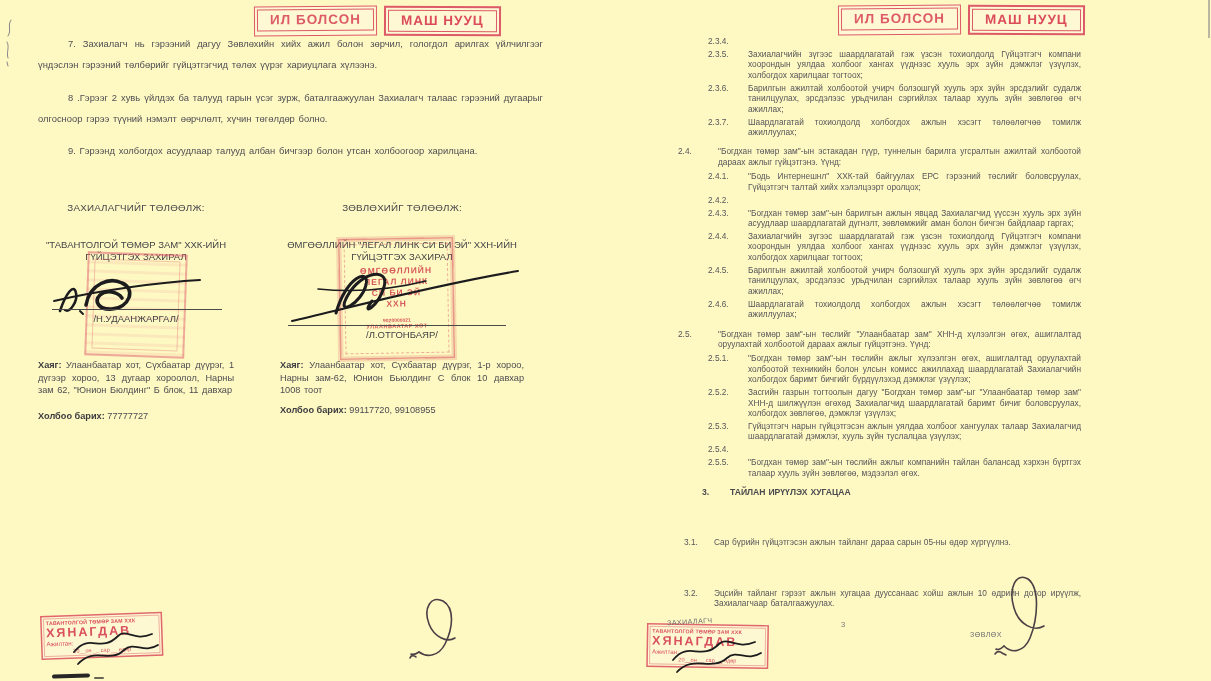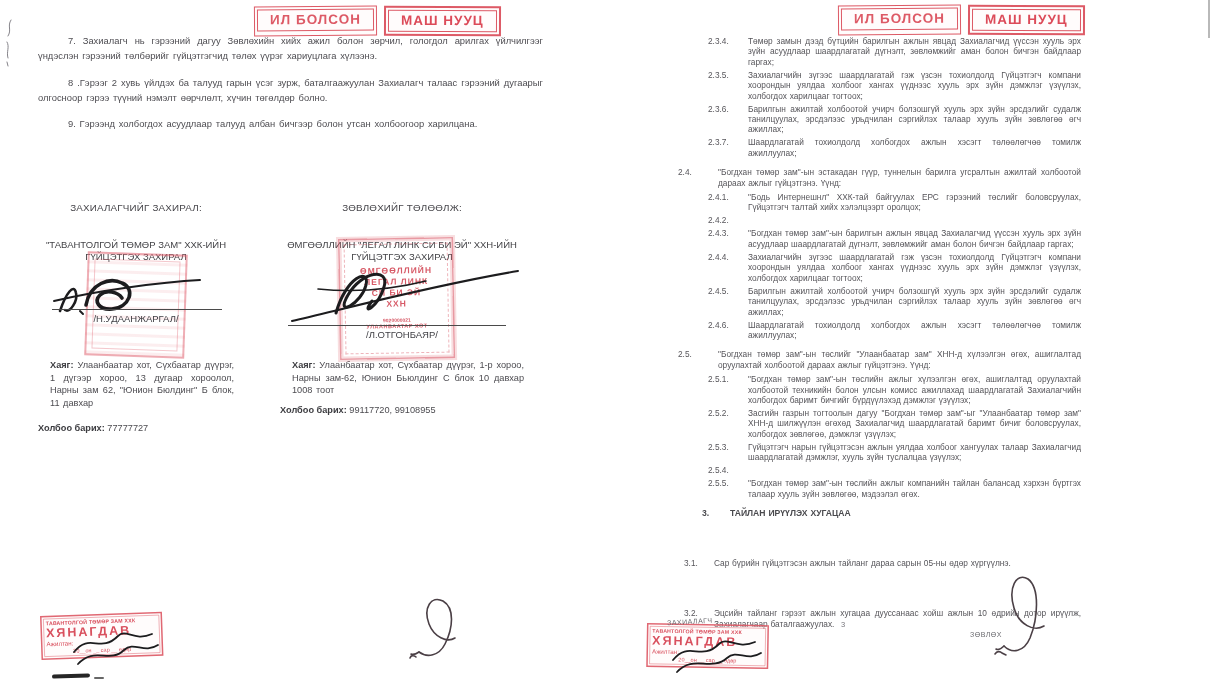--- a/index.html
+++ b/index.html
@@ -1,47 +1,47 @@
 <!DOCTYPE html>
 <html lang="mn"><head>
 <meta charset="utf-8">
 <style>
   html,body{margin:0;padding:0;}
   body{font-family:"Liberation Sans", sans-serif; background:#e8e8e8;}
-  .canvas{position:relative;width:1211px;height:681px;background:#ffffff;overflow:hidden;margin:0;}
+  .canvas{position:relative;width:1211px;height:681px;background:#fef9c3;overflow:hidden;margin:0;}
   .page{position:absolute;top:0;height:681px;}
   .page-left{left:0;width:605px;}
   .page-right{left:605px;width:606px;}
 
   
   .top-stamps{position:absolute;display:flex;gap:7px;}
   .pl-stamps{left:254px;top:6px;}
   .pr-stamps{left:233px;top:5px;}
   .stamp-box{border:1.6px solid #dd5a66;padding:2px;background:rgba(255,245,246,.35);transform:rotate(-.4deg);}
   .stamp-box>span{display:block;border:1px solid #dd5a66;padding:2px 12px 3px;font-size:13.5px;font-weight:700;color:#dd5a66;letter-spacing:1px;white-space:nowrap;}
   .stamp-box.secret{border-width:2px;transform:rotate(.2deg);}
   .stamp-box.secret>span{border-width:1.4px;color:#dc4b59;font-weight:800;text-align:right;}
 
   
   .paras{position:absolute;left:38px;top:33px;width:505px;word-spacing:1.2px;}
-  .para{font-size:9.4px;line-height:15px;color:#4e4d52;text-align:justify;text-indent:30px;margin:0 0 11.5px 0;}
+  .para{font-size:9.4px;line-height:21px;color:#4e4d52;text-align:justify;text-indent:30px;margin:0 0 11.5px 0;}
 
   .signing{position:absolute;left:38px;top:202px;width:514px;display:grid;grid-template-columns:196px 244px;column-gap:46px;}
   .sig-header{text-align:center;font-size:9.8px;color:#47464b;letter-spacing:.2px;}
   .sig-company{text-align:center;font-size:9.5px;line-height:12px;color:#434347;margin-top:26px;min-height:24px;}
   .sig-zone{position:relative;height:88px;margin-top:2px;}
   .sig-line{position:absolute;border-top:1.3px solid #4a4a4a;}
   .client .sig-line{left:14px;right:12px;top:44px;}
   .consultant .sig-line{left:8px;right:18px;top:60px;}
   .sig-name{position:absolute;width:100%;text-align:center;font-size:9.5px;color:#3f3f44;}
   .client .sig-name{top:48px;}
   .consultant .sig-name{top:64px;}
   .sig-svg{position:absolute;}
 
-  .addr{font-size:9.2px;line-height:12.6px;color:#4c4b50;text-align:justify;margin:6px 0 0 12px;word-spacing:1px;}
+  .addr{font-size:9.2px;line-height:12.6px;color:#4c4b50;text-align:justify;margin:6px 0 0 0;word-spacing:1px;}
   .addr b,.contact b{color:#3c3c40;}
   .contact{font-size:9.2px;color:#4c4b50;margin:8px 0 0 0;}
   .contact.tall{margin-top:14px;}
 
   
   .seal-ttz{position:absolute;left:48px;top:-12px;width:96px;height:100px;border:2px solid rgba(224,95,110,.5);transform:rotate(2deg);background:repeating-linear-gradient(0deg,rgba(230,120,130,.13) 0 3px,transparent 3px 9px);}
   .seal-ttz::before{content:"";position:absolute;inset:5px;border:1px solid rgba(224,95,110,.35);}
   .seal-llc{position:absolute;left:58px;top:-26px;width:224px;height:236px;transform:scale(.5) rotate(-1deg);transform-origin:top left;border:3px solid rgba(214,70,85,.55);box-shadow:0 0 0 4px rgba(214,70,85,.18), inset 0 0 0 4px rgba(214,70,85,.18);text-align:center;color:rgba(206,54,70,.82);}
   .seal-llc::before{content:"";position:absolute;inset:8px;border:2px dashed rgba(214,70,85,.4);}
   .seal-lines{margin-top:52px;}
@@ -103,21 +103,21 @@
 
     <div class="paras">
         <p class="para">7. Захиалагч нь гэрээний дагуу Зөвлөхийн хийх ажил болон зөрчил, гологдол арилгах үйлчилгээг үндэслэн гэрээний төлбөрийг гүйцэтгэгчид төлөх үүрэг хариуцлага хүлээнэ.</p>
         <p class="para">8 .Гэрээг 2 хувь үйлдэх ба талууд гарын үсэг зурж, баталгаажуулан Захиалагч талаас гэрээний дугаарыг олгосноор гэрээ түүний нэмэлт өөрчлөлт, хүчин төгөлдөр болно.</p>
         <p class="para">9. Гэрээнд холбогдох асуудлаар талууд албан бичгээр болон утсан холбоогоор харилцана.</p>
       </div>
 
     <div class="signing">
 
       <div class="client">
-        <div class="sig-header">ЗАХИАЛАГЧИЙГ ЗАХИРАЛ:</div>
+        <div class="sig-header">ЗАХИАЛАГЧИЙГ ТӨЛӨӨЛЖ:</div>
         <div class="sig-company">"ТАВАНТОЛГОЙ ТӨМӨР ЗАМ" ХХК-ИЙН ГҮЙЦЭТГЭХ ЗАХИРАЛ</div>
         <div class="sig-zone">
           <div class="seal-ttz"></div>
           <svg class="sig-svg" style="left:4px;top:4px;" width="184" height="54" viewBox="0 0 184 54">
             <path d="M18,42 C24,24 32,14 34,24 C36,32 28,44 23,41" stroke="#1c1c1e" stroke-width="2.6" fill="none" stroke-linecap="round"></path>
             <path d="M44,36 C48,14 68,8 80,14 C94,20 88,38 70,40 C56,41 52,32 58,26 C64,20 76,23 80,29" stroke="#1c1c1e" stroke-width="3.6" fill="none" stroke-linecap="round"></path>
             <path d="M12,32 C54,22 118,13 158,11" stroke="#1c1c1e" stroke-width="2" fill="none" stroke-linecap="round"></path>
             <path d="M38,42 l3,3" stroke="#1c1c1e" stroke-width="2" fill="none" stroke-linecap="round"></path>
           </svg>
           <div class="sig-line"></div>
@@ -184,21 +184,20 @@
         </div>
       <div class="stamp-box secret">
           <span>МАШ НУУЦ</span>
         </div>
     </div>
 
     <div class="clauses-wrap">
       <div>
           <div class="clause lv-subsub">
           <span class="cnum">2.3.4.</span>
-          <span class="ctext">Төмөр замын дээд бүтцийн барилгын ажлын явцад Захиалагчид үүссэн хууль эрх зүйн асуудлаар шаардлагатай дүгнэлт, зөвлөмжийг аман болон бичгэн байдлаар гаргах;</span>
         </div>
           <div class="clause lv-subsub">
           <span class="cnum">2.3.5.</span>
           <span class="ctext">Захиалагчийн зүгээс шаардлагатай гэж үзсэн тохиолдолд Гүйцэтгэгч компани хоорондын уялдаа холбоог хангах үүднээс хууль эрх зүйн дэмжлэг үзүүлэх, холбогдох харилцааг тогтоох;</span>
         </div>
           <div class="clause lv-subsub">
           <span class="cnum">2.3.6.</span>
           <span class="ctext">Барилгын ажилтай холбоотой учирч болзошгүй хууль эрх зүйн эрсдэлийг судалж танилцуулах, эрсдэлээс урьдчилан сэргийлэх талаар хууль зүйн зөвлөгөө өгч ажиллах;</span>
         </div>
           <div class="clause lv-subsub">

